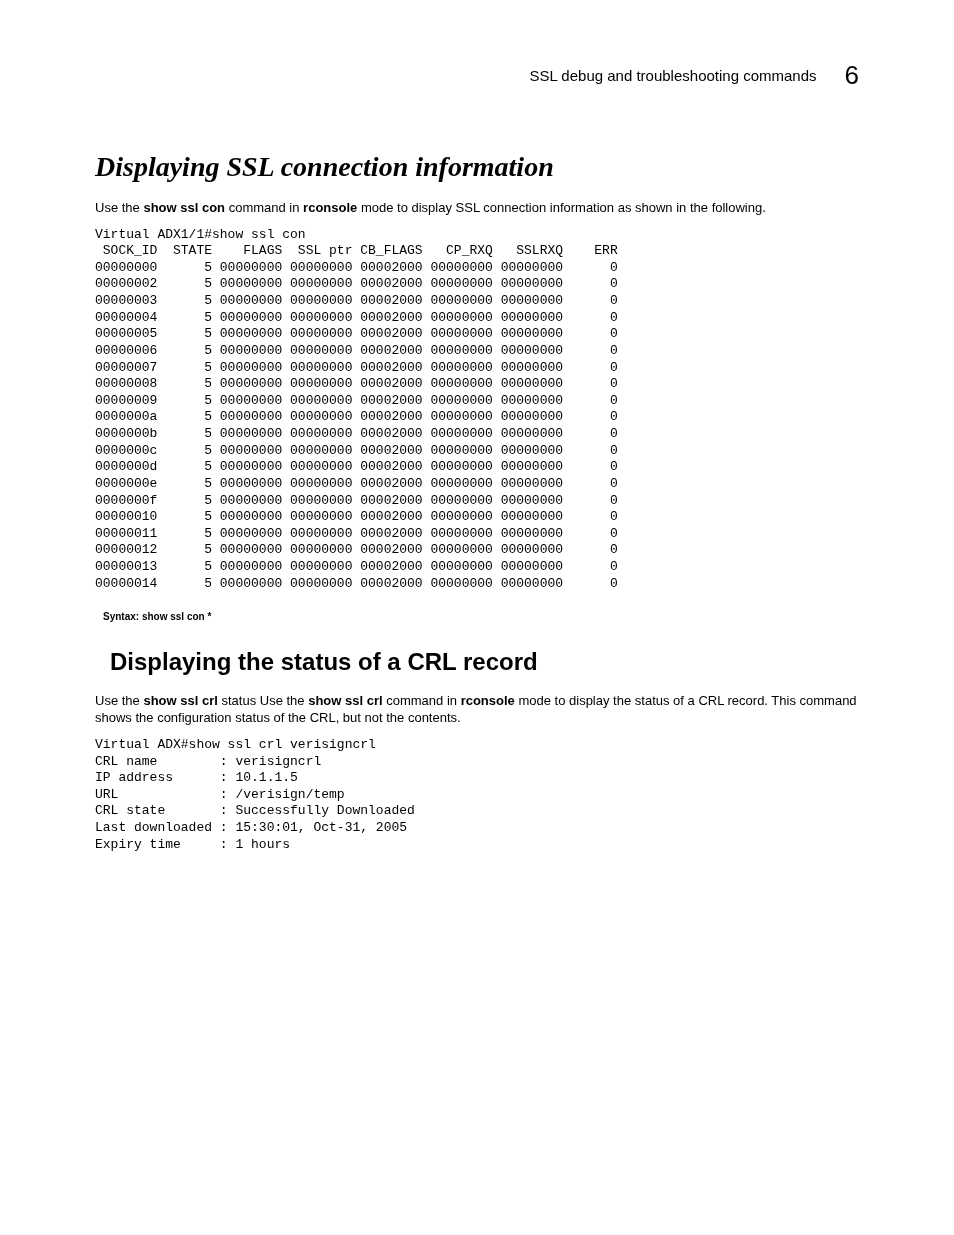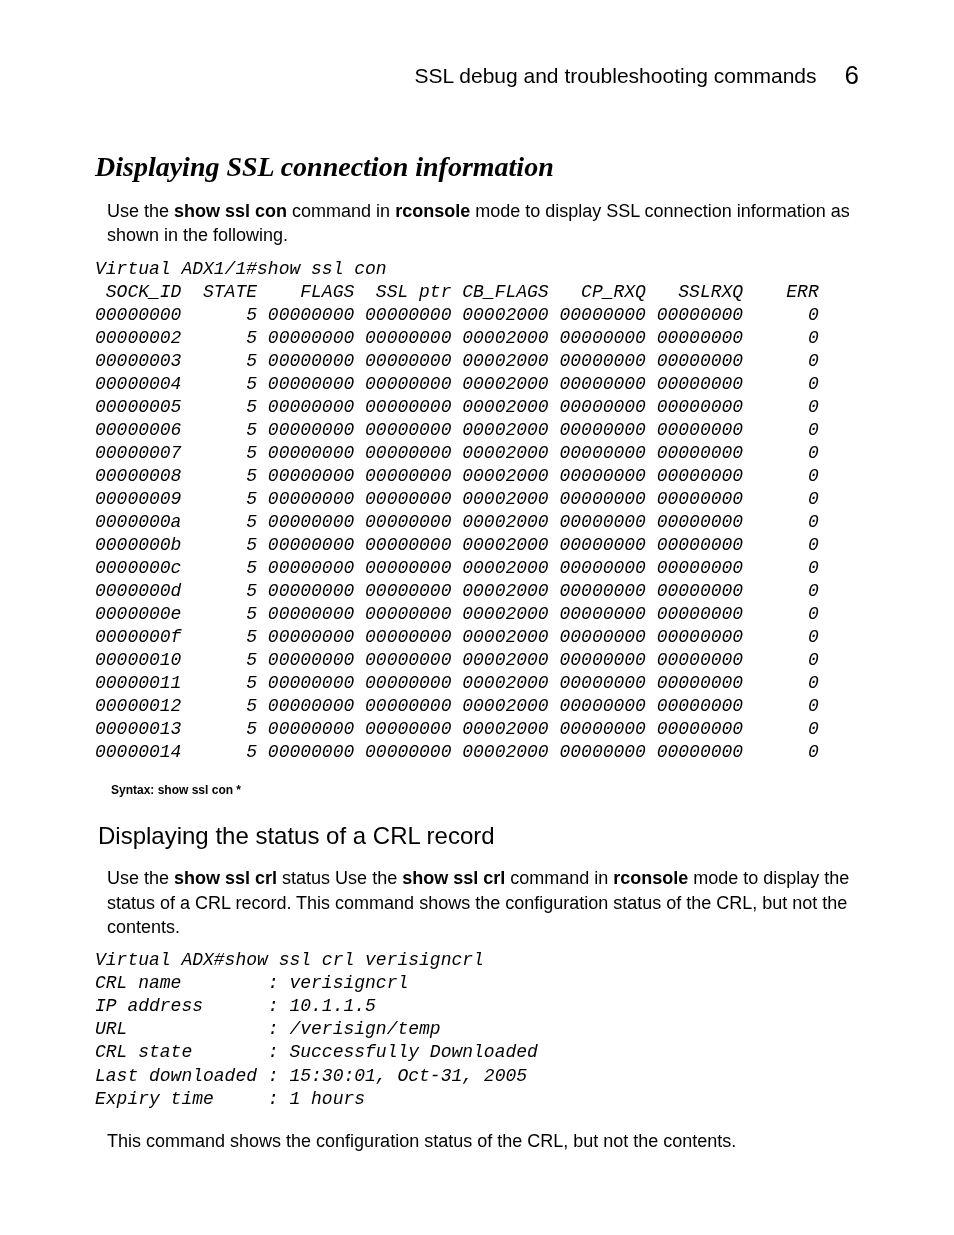--- a/index.html
+++ b/index.html
@@ -17,58 +17,57 @@
     position: relative;
   }
   .running-head {
     display: flex;
     justify-content: flex-end;
     align-items: center;
     gap: 28px;
     margin-bottom: 60px;
   }
   .running-head-text {
-    font-size: 21px;
+    font-size: 15px;
     color: #000;
   }
   .chapnum {
     font-size: 26px;
     font-weight: normal;
   }
   h2.section-title {
     font-family: Georgia, 'Times New Roman', serif;
     font-style: italic;
     font-weight: 600;
     font-size: 28px;
     margin: 0 0 16px 0;
   }
   h2.section-title-upright {
     font-family: Arial, Helvetica, sans-serif;
     font-style: normal;
-    font-weight: normal;
+    font-weight: bold;
     font-size: 24px;
-    margin: 24px 0 16px 3px;
+    margin: 24px 0 16px 15px;
   }
   p {
-    font-size: 18px;
+    font-size: 13px;
     line-height: 1.35;
-    margin: 0 0 10px 12px;
+    margin: 0 0 10px 0;
   }
   .bold { font-weight: bold; }
   pre.term {
     font-family: "Courier New", Courier, monospace;
-    font-size: 18px;
+    font-size: 13px;
     line-height: 1.28;
     white-space: pre;
     margin: 4px 0 18px 0;
-    font-style: italic;
   }
   .syntax-line {
-    font-size: 12px;
-    margin: 0 0 10px 16px;
+    font-size: 10px;
+    margin: 0 0 10px 8px;
   }
   .italic { font-style: italic; }
 </style>
 </head>
 <body>
 
 <div class="page">
 
   <div class="running-head">
     <span class="running-head-text">SSL debug and troubleshooting commands</span>
@@ -117,16 +116,15 @@
   <pre class="term">Virtual ADX#show ssl crl verisigncrl
 CRL name        : verisigncrl
 IP address      : 10.1.1.5
 URL             : /verisign/temp
 CRL state       : Successfully Downloaded
 Last downloaded : 15:30:01, Oct-31, 2005
 Expiry time     : 1 hours</pre>
 
 
 
-  <p>This command shows the configuration status of the CRL, but not the contents.</p>
 
 
 </div>
 
 </body></html>

